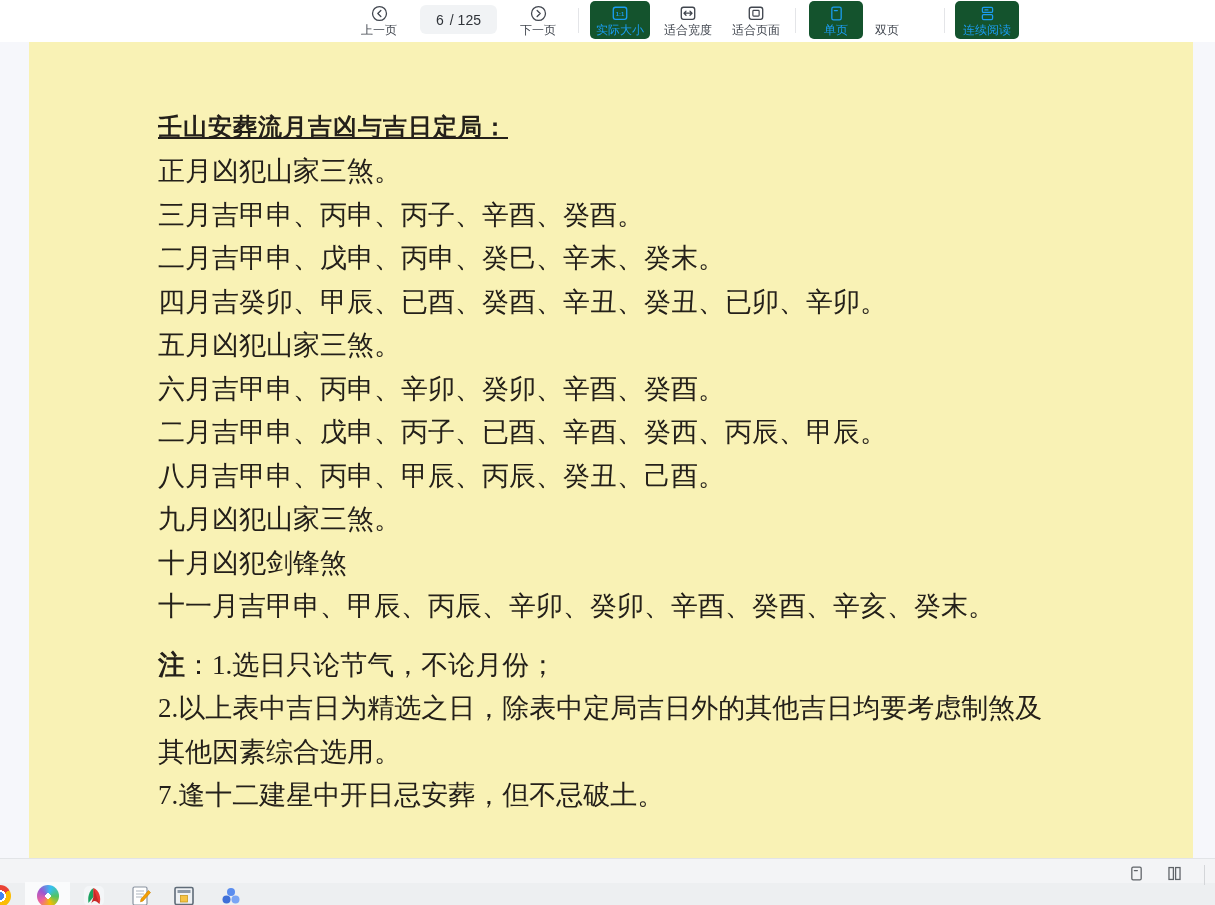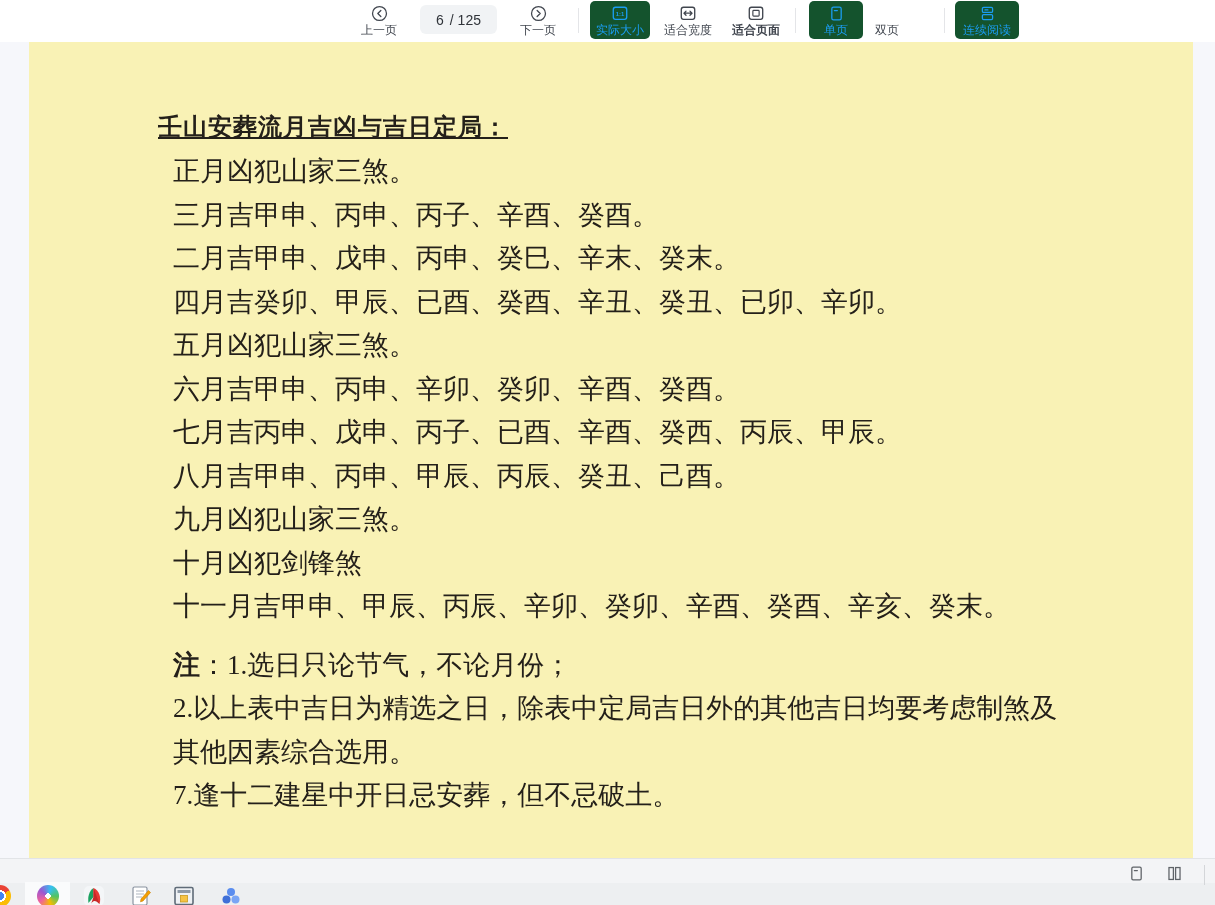--- a/index.html
+++ b/index.html
@@ -20,21 +20,21 @@
              justify-content:center; gap:6px; font-size:14px; color:#30343a; cursor:text; }
   .vsep { position:absolute; top:8px; width:1px; height:25px; background:#e4e5e8; }
 
   
   .page { position:absolute; left:29px; top:42px; width:1164px; height:816px;
           background:#f9f2b5; overflow:hidden; }
   .page-content { position:absolute; left:129px; top:62px; right:30px;
                   color:#24201a; font-family:"Liberation Serif","DejaVu Serif",serif; }
   .doc-title { font-size:24px; line-height:46px; font-weight:bold; letter-spacing:1px;
                font-family:"Liberation Sans","DejaVu Sans",sans-serif; white-space:nowrap;text-decoration:underline; }
-  .doc-line { font-size:27px; line-height:43.5px; white-space:nowrap; font-weight:500;margin-left:15px; }
+  .doc-line { font-size:27px; line-height:43.5px; white-space:nowrap; font-weight:500; }
   .doc-line.note-gap { margin-top:15px; }
   .note-prefix { font-weight:bold; }
 
   
   .bottombar { position:absolute; left:0; top:858px; width:1215px; height:47px;
                background:#f3f4f6; border-top:1px solid #e2e4e7; }
   .taskstrip { position:absolute; left:0; top:24px; width:1215px; height:23px;
                background:#edeff1; }
   .view-ico { position:absolute; top:6px; color:#5f6368; cursor:pointer; }
   .view-sep { position:absolute; left:1204px; top:6px; width:1px; height:20px; background:#d4d6d9; }
@@ -85,21 +85,21 @@
   </div>
 
   <div class="tbtn" style="left:658px; width:60px;">
     <svg width="18" height="17" viewBox="0 0 20 19">
       <rect x="2.5" y="2.5" width="15" height="13.5" rx="2.5" fill="none" stroke="currentColor" stroke-width="1.5"></rect>
       <path d="M5.5 9.2 H14.5 M5.5 9.2 l2.3 -2.3 M5.5 9.2 l2.3 2.3 M14.5 9.2 l-2.3 -2.3 M14.5 9.2 l-2.3 2.3" fill="none" stroke="currentColor" stroke-width="1.4" stroke-linecap="round" stroke-linejoin="round"></path>
     </svg>
     <span class="lbl">适合宽度</span>
   </div>
 
-  <div class="tbtn" style="left:726px; width:60px;font-weight:bold;">
+  <div class="tbtn" style="left:726px; width:60px;">
     <svg width="18" height="17" viewBox="0 0 20 19">
       <rect x="2.5" y="2.5" width="15" height="13.5" rx="2.5" fill="none" stroke="currentColor" stroke-width="1.5"></rect>
       <rect x="6.5" y="6" width="7" height="6.5" rx="1" fill="none" stroke="currentColor" stroke-width="1.3"></rect>
     </svg>
     <span class="lbl">适合页面</span>
   </div>
 
   <div class="vsep" style="left:795px;"></div>
 
   <div class="tbtn active" style="left:809px; width:54px;">
@@ -133,21 +133,21 @@
 <div class="page">
   <div class="page-content">
     <div class="doc-title">壬山安葬流月吉凶与吉日定局：</div>
 
     <div class="doc-line">正月凶犯山家三煞。</div>
     <div class="doc-line">三月吉甲申、丙申、丙子、辛酉、癸酉。</div>
     <div class="doc-line">二月吉甲申、戊申、丙申、癸巳、辛末、癸末。</div>
     <div class="doc-line">四月吉癸卯、甲辰、已酉、癸酉、辛丑、癸丑、已卯、辛卯。</div>
     <div class="doc-line">五月凶犯山家三煞。</div>
     <div class="doc-line">六月吉甲申、丙申、辛卯、癸卯、辛酉、癸酉。</div>
-    <div class="doc-line">七月吉丙申、戊申、丙子、已酉、辛酉、癸西、丙辰、甲辰。</div>
+    <div class="doc-line">二月吉甲申、戊申、丙子、已酉、辛酉、癸西、丙辰、甲辰。</div>
     <div class="doc-line">八月吉甲申、丙申、甲辰、丙辰、癸丑、己酉。</div>
     <div class="doc-line">九月凶犯山家三煞。</div>
     <div class="doc-line">十月凶犯剑锋煞</div>
     <div class="doc-line">十一月吉甲申、甲辰、丙辰、辛卯、癸卯、辛酉、癸酉、辛亥、癸末。</div>
 
     <div class="doc-line note-gap"><span class="note-prefix">注</span><span>：1.选日只论节气，不论月份；</span></div>
     <div class="doc-line">2.以上表中吉日为精选之日，除表中定局吉日外的其他吉日均要考虑制煞及</div>
     <div class="doc-line">其他因素综合选用。</div>
     <div class="doc-line">7.逢十二建星中开日忌安葬，但不忌破土。</div>
   </div>

